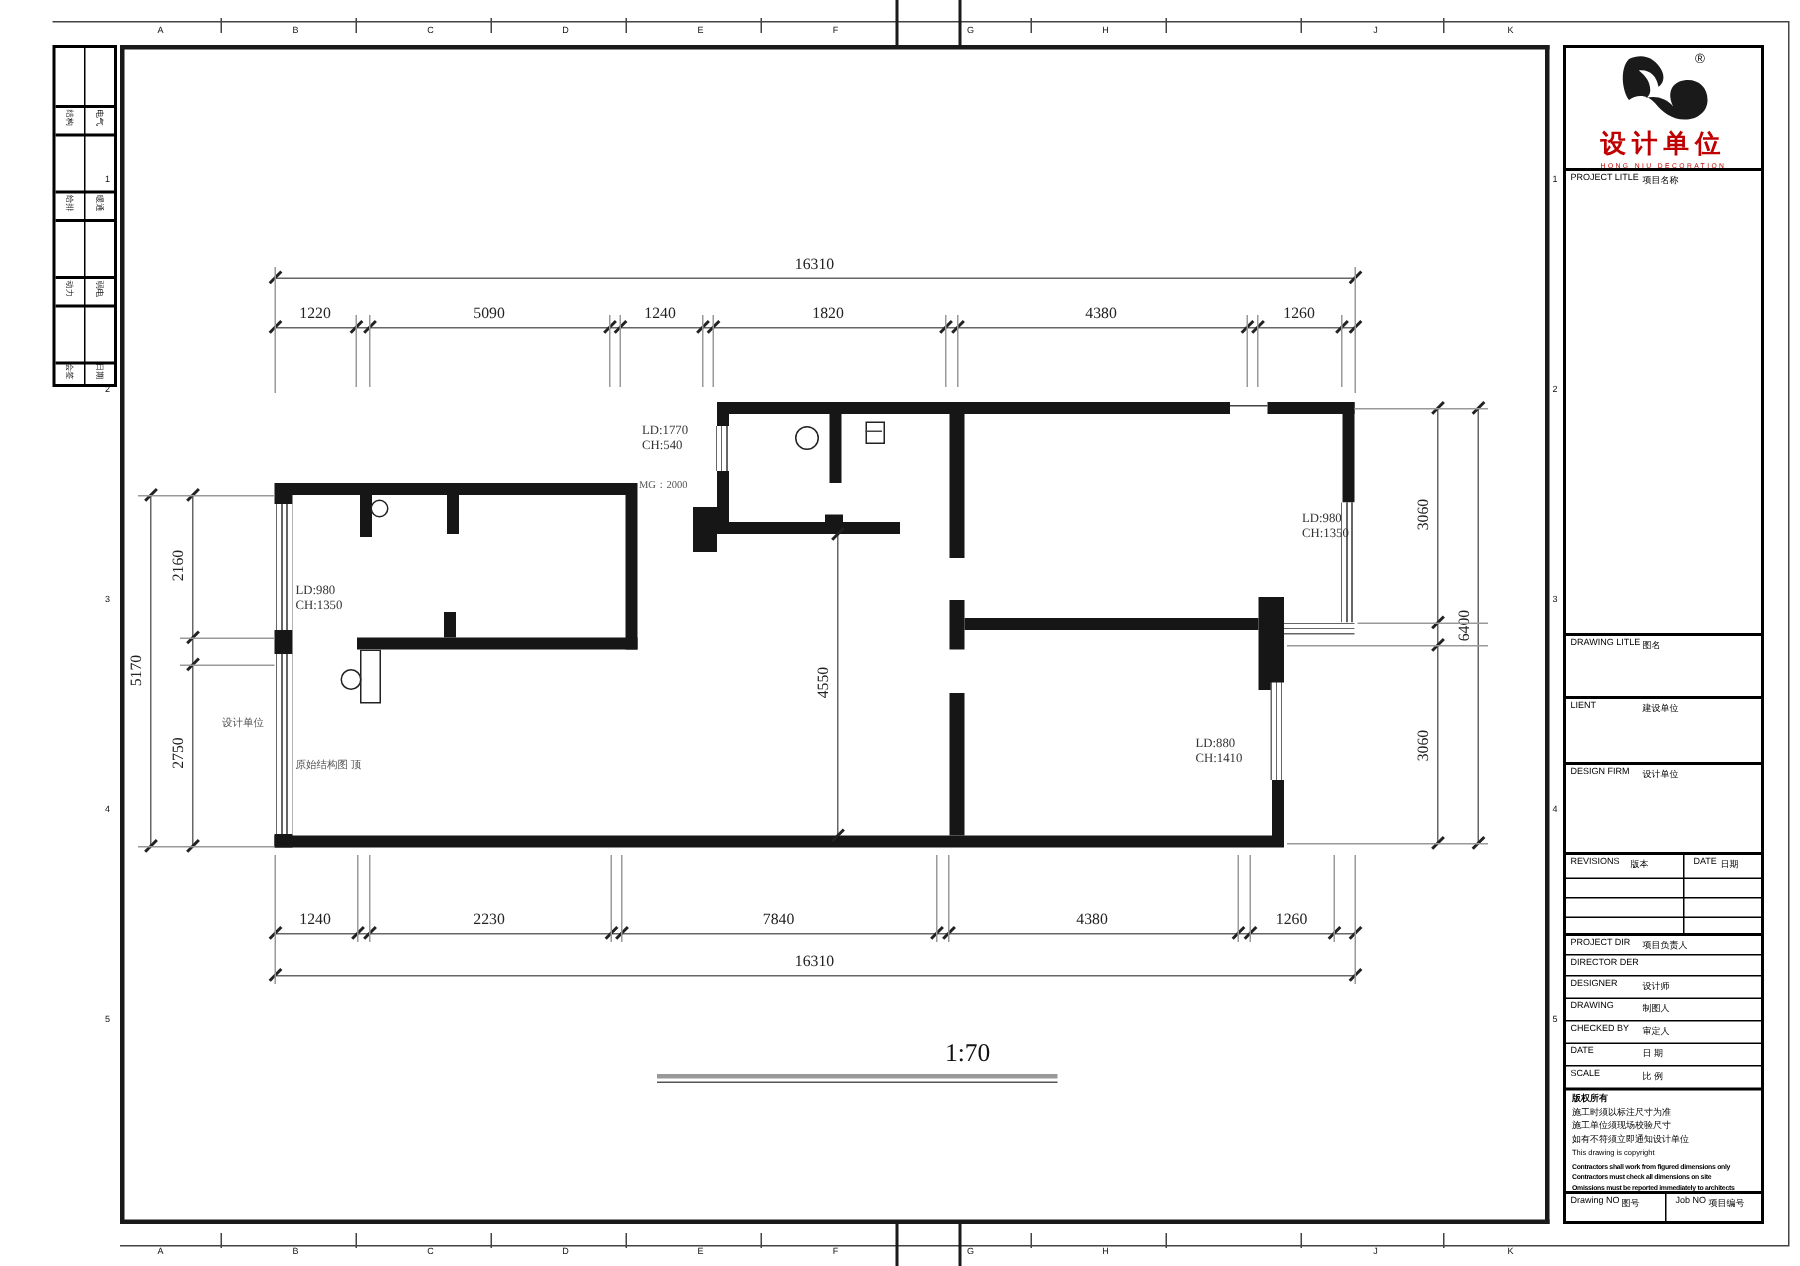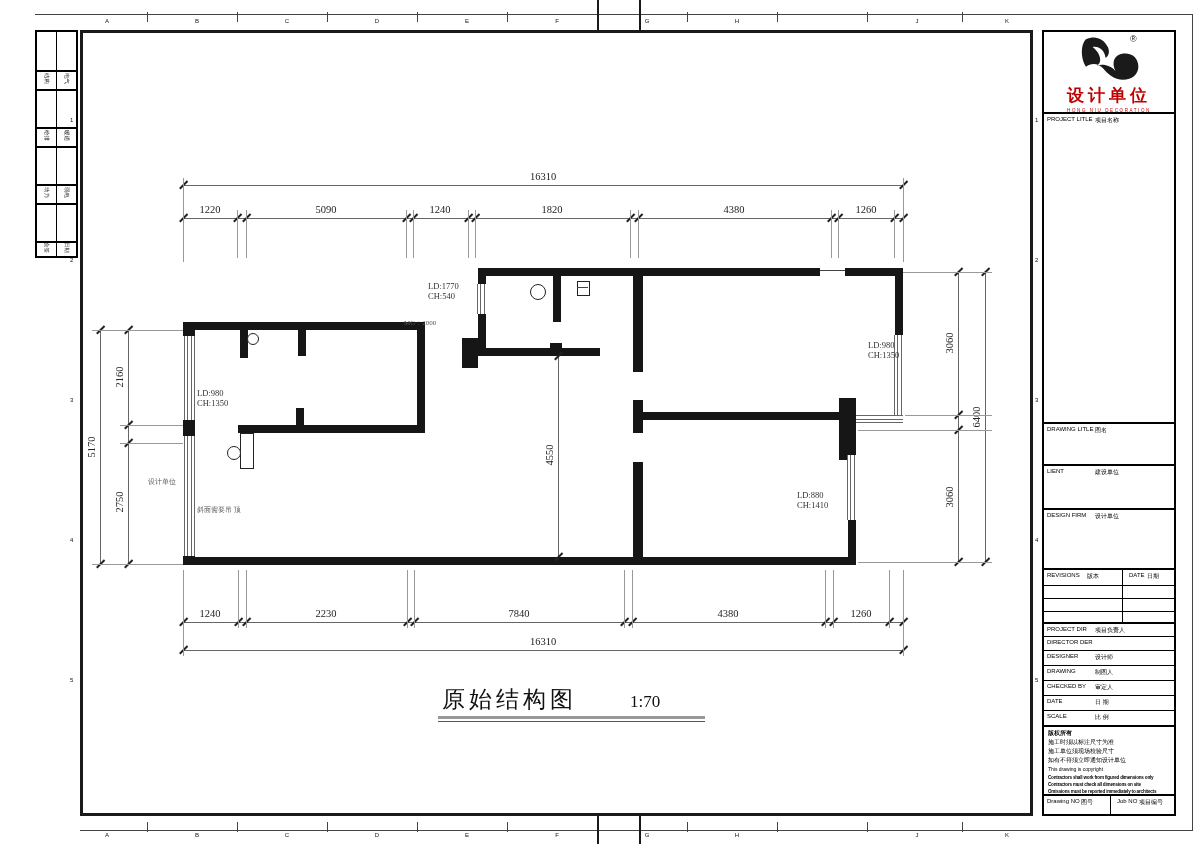--- a/index.html
+++ b/index.html
@@ -163,29 +163,29 @@
     <div class="abs w" style="left:848px;top:520px;width:8px;height:38px"></div>
     <div class="abs w" style="left:633px;top:462px;width:10px;height:95px"></div>
     <div class="abs w" style="left:183px;top:557px;width:673px;height:8px"></div>
     <div class="abs w" style="left:238px;top:425px;width:187px;height:8px"></div>
     <div class="abs w" style="left:296px;top:408px;width:8px;height:17px"></div>
     <div class="abs" style="left:240px;top:433px;width:12px;height:34px;border:1.5px solid #222;background:#fff"></div>
     <div class="circ" style="left:227px;top:446px;width:12px;height:12px"></div>
 
     <div class="lab" style="left:428px;top:281px">LD:1770</div>
     <div class="lab" style="left:428px;top:291px">CH:540</div>
-    <div class="tiny" style="left:404px;top:318px">MG：2000</div>
+    <div class="tiny" style="left:426px;top:318px">MG：2000</div>
     <div class="lab" style="left:197px;top:388px">LD:980</div>
     <div class="lab" style="left:197px;top:398px">CH:1350</div>
     <div class="lab" style="left:868px;top:340px">LD:980</div>
     <div class="lab" style="left:868px;top:350px">CH:1350</div>
     <div class="lab" style="left:797px;top:490px">LD:880</div>
     <div class="lab" style="left:797px;top:500px">CH:1410</div>
     <div class="tiny" style="left:148px;top:477px">设计单位</div>
-    <div class="tiny" style="left:197px;top:505px">斜面需要吊 顶</div>
+    <div class="tiny" style="left:197px;top:505px">原始结构图 顶</div>
 
     <div class="abs dln" style="left:183px;top:185px;width:720px;height:1px"></div>
     <div class="abs dln" style="left:183px;top:218px;width:720px;height:1px"></div>
     <div class="dt" style="left:513px;top:171px">16310</div>
     <div class="dt" style="left:180px;top:204px">1220</div>
     <div class="dt" style="left:296px;top:204px">5090</div>
     <div class="dt" style="left:410px;top:204px">1240</div>
     <div class="dt" style="left:522px;top:204px">1820</div>
     <div class="dt" style="left:704px;top:204px">4380</div>
     <div class="dt" style="left:836px;top:204px">1260</div>
@@ -281,21 +281,20 @@
     <div class="abs wit" style="left:903px;top:272px;width:89px;height:1px"></div>
     <div class="abs wit" style="left:905px;top:415px;width:87px;height:1px"></div>
     <div class="abs wit" style="left:858px;top:430px;width:134px;height:1px"></div>
     <div class="abs wit" style="left:858px;top:562px;width:134px;height:1px"></div>
 
     <div class="abs dln" style="left:558px;top:356px;width:1px;height:201px"></div>
     <div class="rdt" style="left:526px;top:449px">4550</div>
     <i class="tk" style="left:553px;top:355px"></i>
       <i class="tk" style="left:553px;top:556px"></i>
 
-    <div class="title-cn" style="left:442px;top:684px">原始结构图</div>
     <div class="abs" style="left:630px;top:692px;font-family:'Liberation Serif',serif;font-size:17px;color:#111">1:70</div>
     <div class="abs" style="left:438px;top:716px;width:267px;height:3px;background:#999"></div>
     <div class="abs" style="left:438px;top:721px;width:267px;height:1px;background:#555"></div>
   </div>
 
   <div class="tb">
 
     <div class="abs" style="left:0;top:0;width:130px;height:80px">
       <span class="abs" style="left:86px;top:2px;font-size:9px">®</span>
       <svg class="abs" style="left:30px;top:3px" viewBox="0 0 64 44" width="72" height="48">

